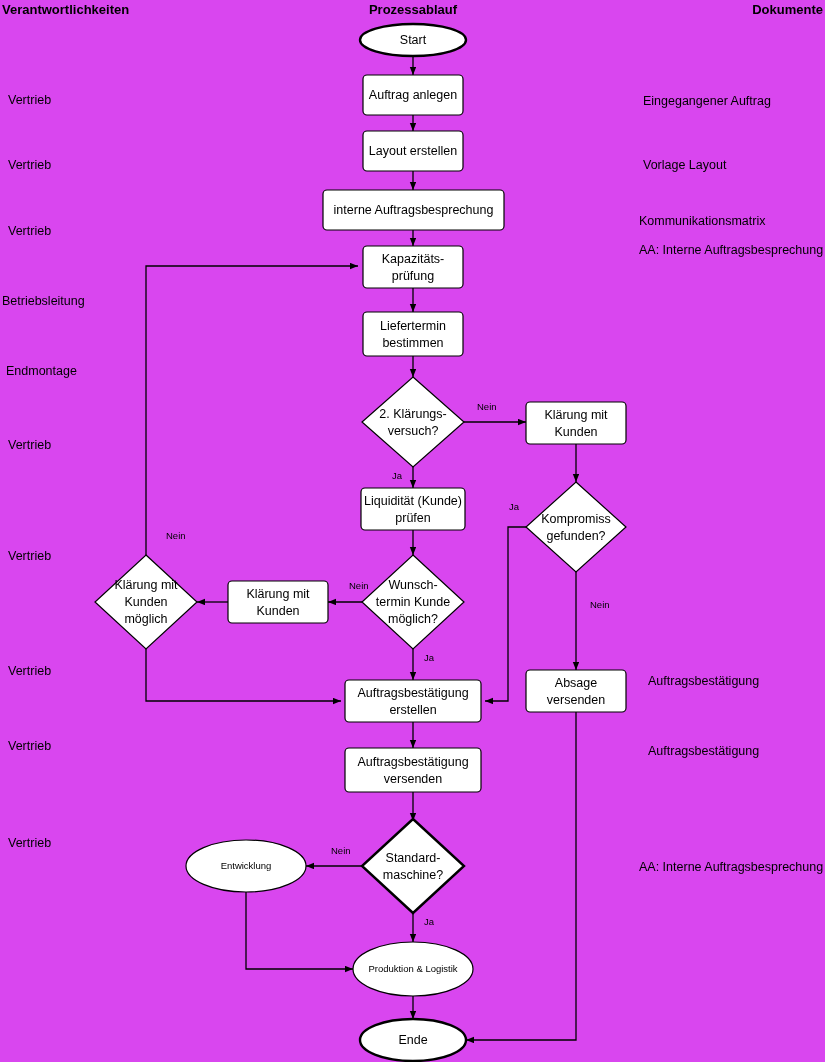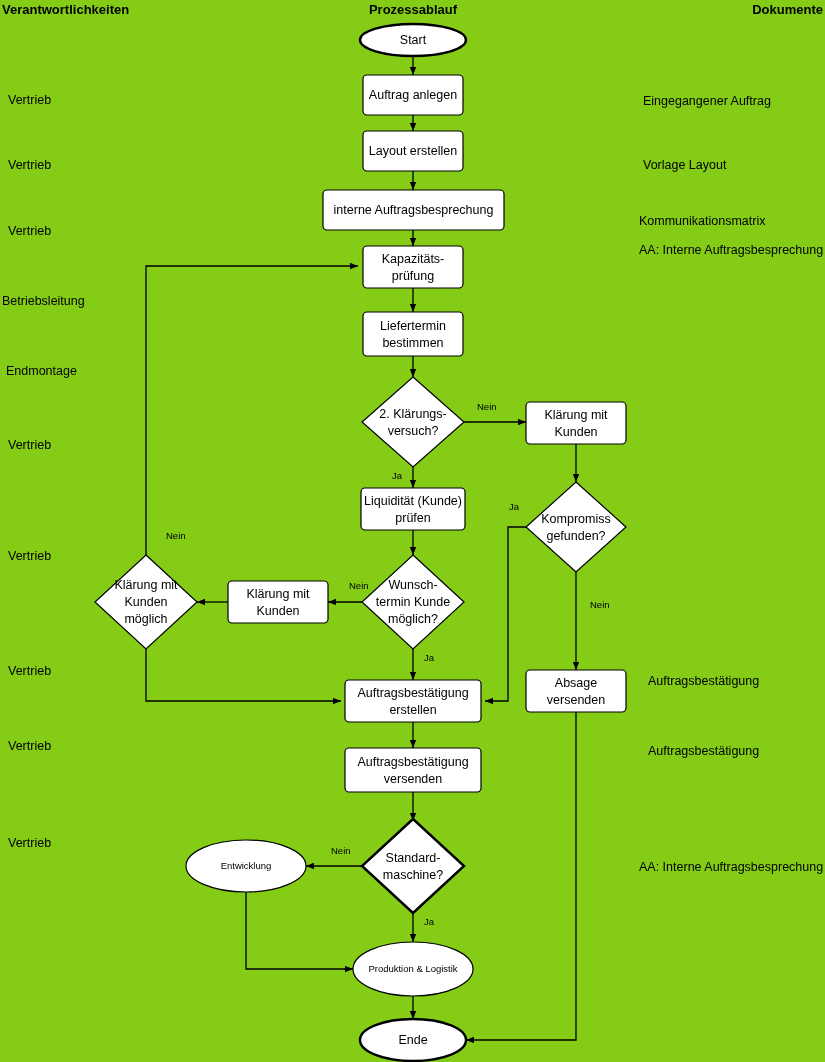--- a/index.html
+++ b/index.html
@@ -9,21 +9,21 @@
     background: #ffffff;
   }
   body {
     font-family: "Liberation Sans", sans-serif;
     color: #000000;
   }
   #canvas {
     position: relative;
     width: 825px;
     height: 1062px;
-    background: #84cc16;
+    background: #d946ef;
     overflow: hidden;
   }
   svg.flow {
     position: absolute;
     top: 0;
     left: 0;
     width: 825px;
     height: 1062px;
   }
   .col-header {

